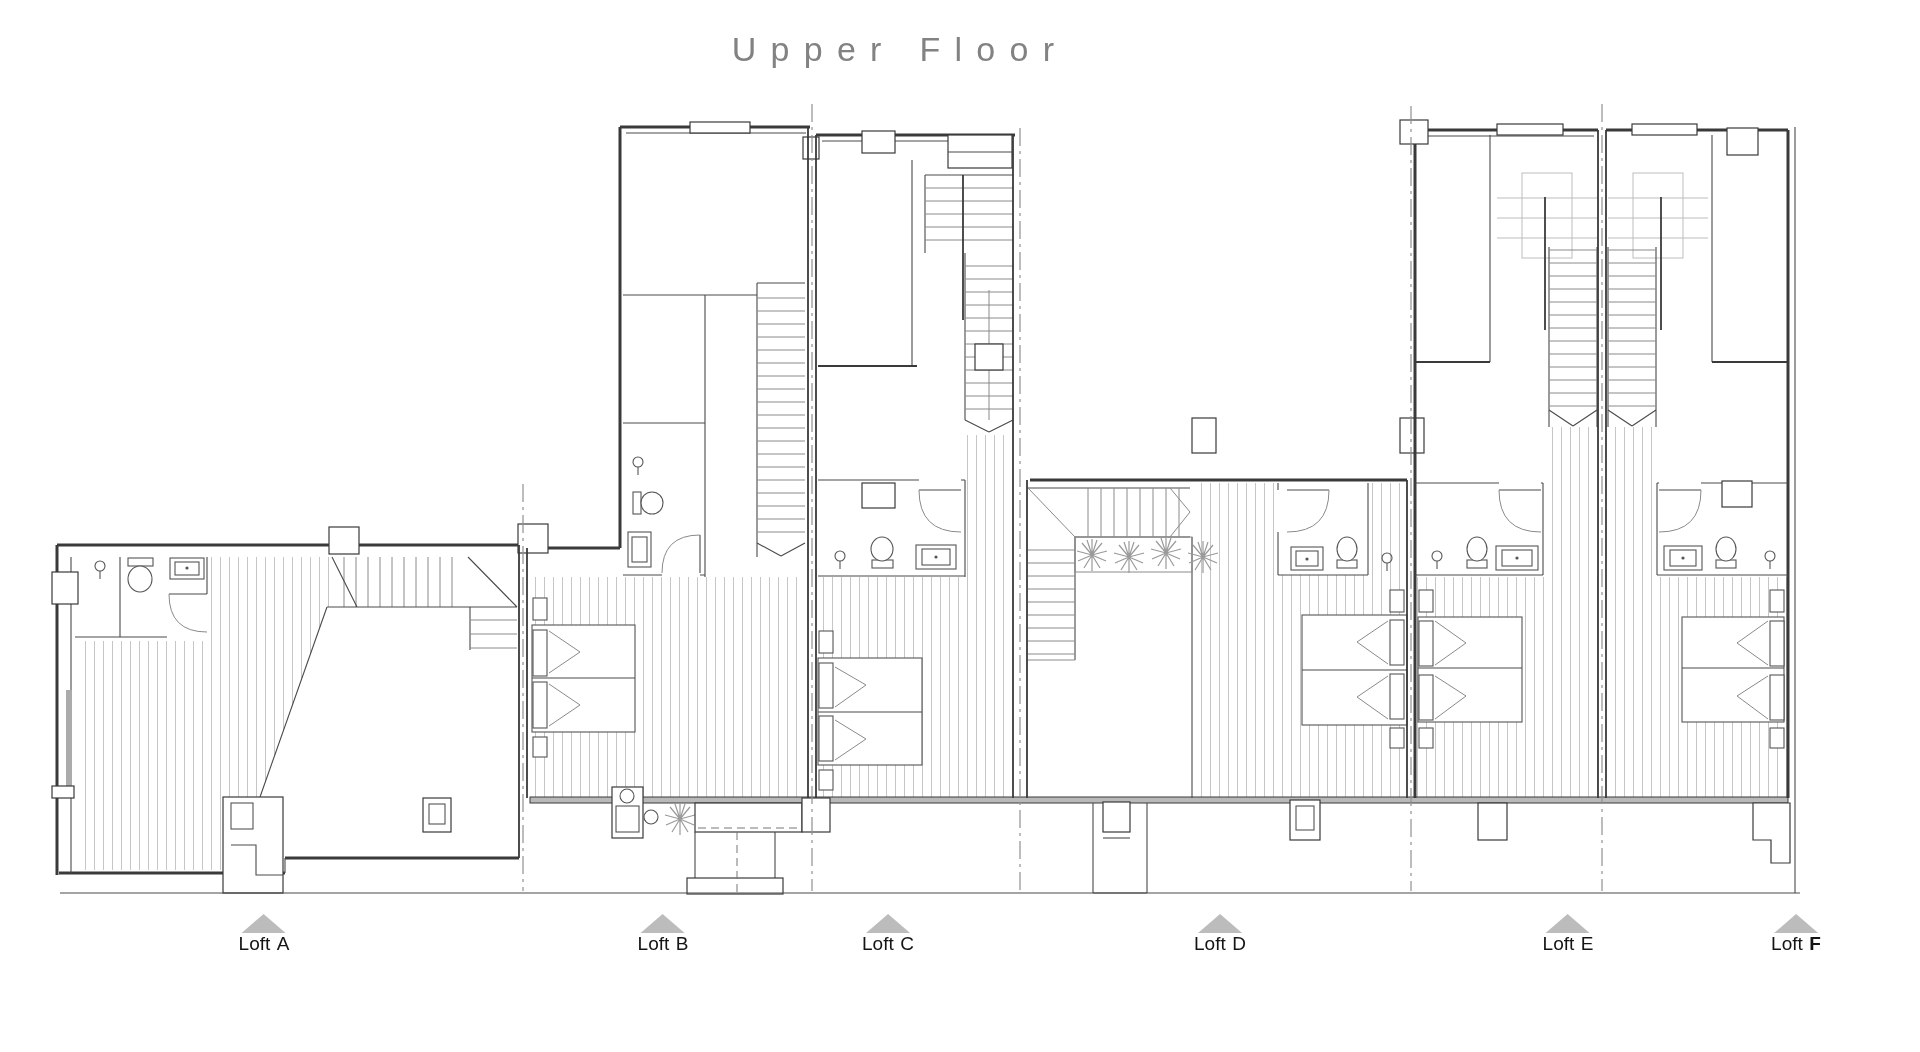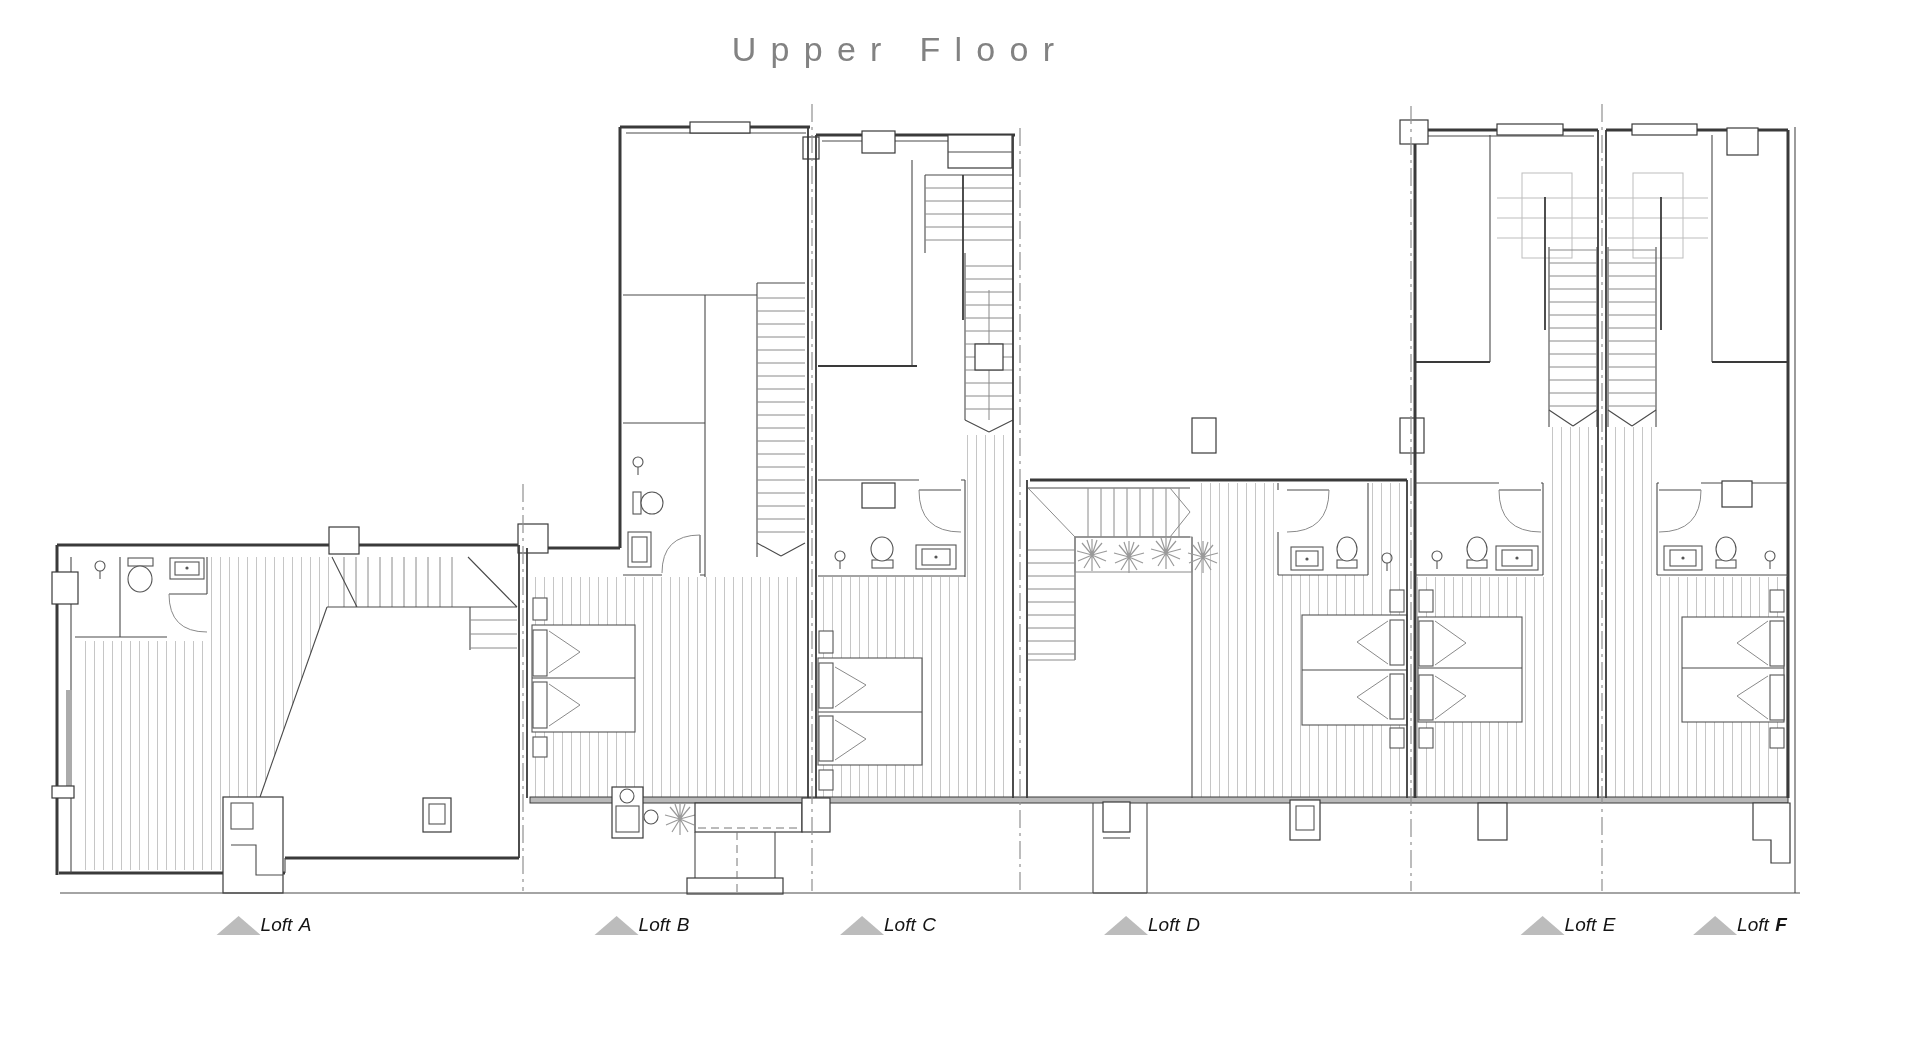--- a/index.html
+++ b/index.html
@@ -16,21 +16,21 @@
   .stl{stroke:#bdbdbd;stroke-width:1;fill:none;}
   .dsh{stroke:#909090;stroke-width:1.2;fill:none;stroke-dasharray:18 5 3 5;}
   .dsh2{stroke:#777;stroke-width:1;fill:none;stroke-dasharray:8 5;}
   .hat{fill:url(#vh);stroke:none;}
   .wallfill{fill:#b9b9b9;stroke:#3a3a3a;stroke-width:1;}
   .plantln{stroke:#9a9a9a;stroke-width:1.2;fill:none;}
   
   .plan-title{position:absolute;left:560px;top:30px;width:680px;text-align:center;
     font-size:34px;color:#828282;letter-spacing:0.42em;white-space:nowrap;}
   .loft-label{position:absolute;top:914px;transform:translateX(-50%);
-    display:flex;flex-direction:row;align-items:center;font-style:italic;}
+    display:flex;flex-direction:column;align-items:center;}
   .tri{width:0;height:0;border-left:22px solid transparent;border-right:22px solid transparent;
     border-bottom:19px solid #bcbcbc;}
   .lab{font-size:19px;color:#141414;white-space:nowrap;}
   .lab .letter{margin-left:0.34em;}
   .lab .letter.heavy{font-weight:bold;}
 </style>
 </head>
 <body>
 
 <div class="stage">
@@ -378,34 +378,34 @@
 
   <path class="w1" d="M60 893H1800"></path>
 </svg>
 
 <div class="plan-title">Upper Floor</div>
 
 <div class="loft-label" style="left:264px">
   <div class="tri"></div>
   <div class="lab"><span>Loft</span><span class="letter">A</span></div>
 </div>
-<div class="loft-label" style="left:642px">
+<div class="loft-label" style="left:663px">
   <div class="tri"></div>
   <div class="lab"><span>Loft</span><span class="letter">B</span></div>
 </div>
 <div class="loft-label" style="left:888px">
   <div class="tri"></div>
   <div class="lab"><span>Loft</span><span class="letter">C</span></div>
 </div>
-<div class="loft-label" style="left:1152px">
+<div class="loft-label" style="left:1220px">
   <div class="tri"></div>
   <div class="lab"><span>Loft</span><span class="letter">D</span></div>
 </div>
 <div class="loft-label" style="left:1568px">
   <div class="tri"></div>
   <div class="lab"><span>Loft</span><span class="letter">E</span></div>
 </div>
-<div class="loft-label" style="left:1740px">
+<div class="loft-label" style="left:1796px">
   <div class="tri"></div>
   <div class="lab"><span>Loft</span><span class="letter heavy">F</span></div>
 </div>
 
 </div>
 
 </body></html>

